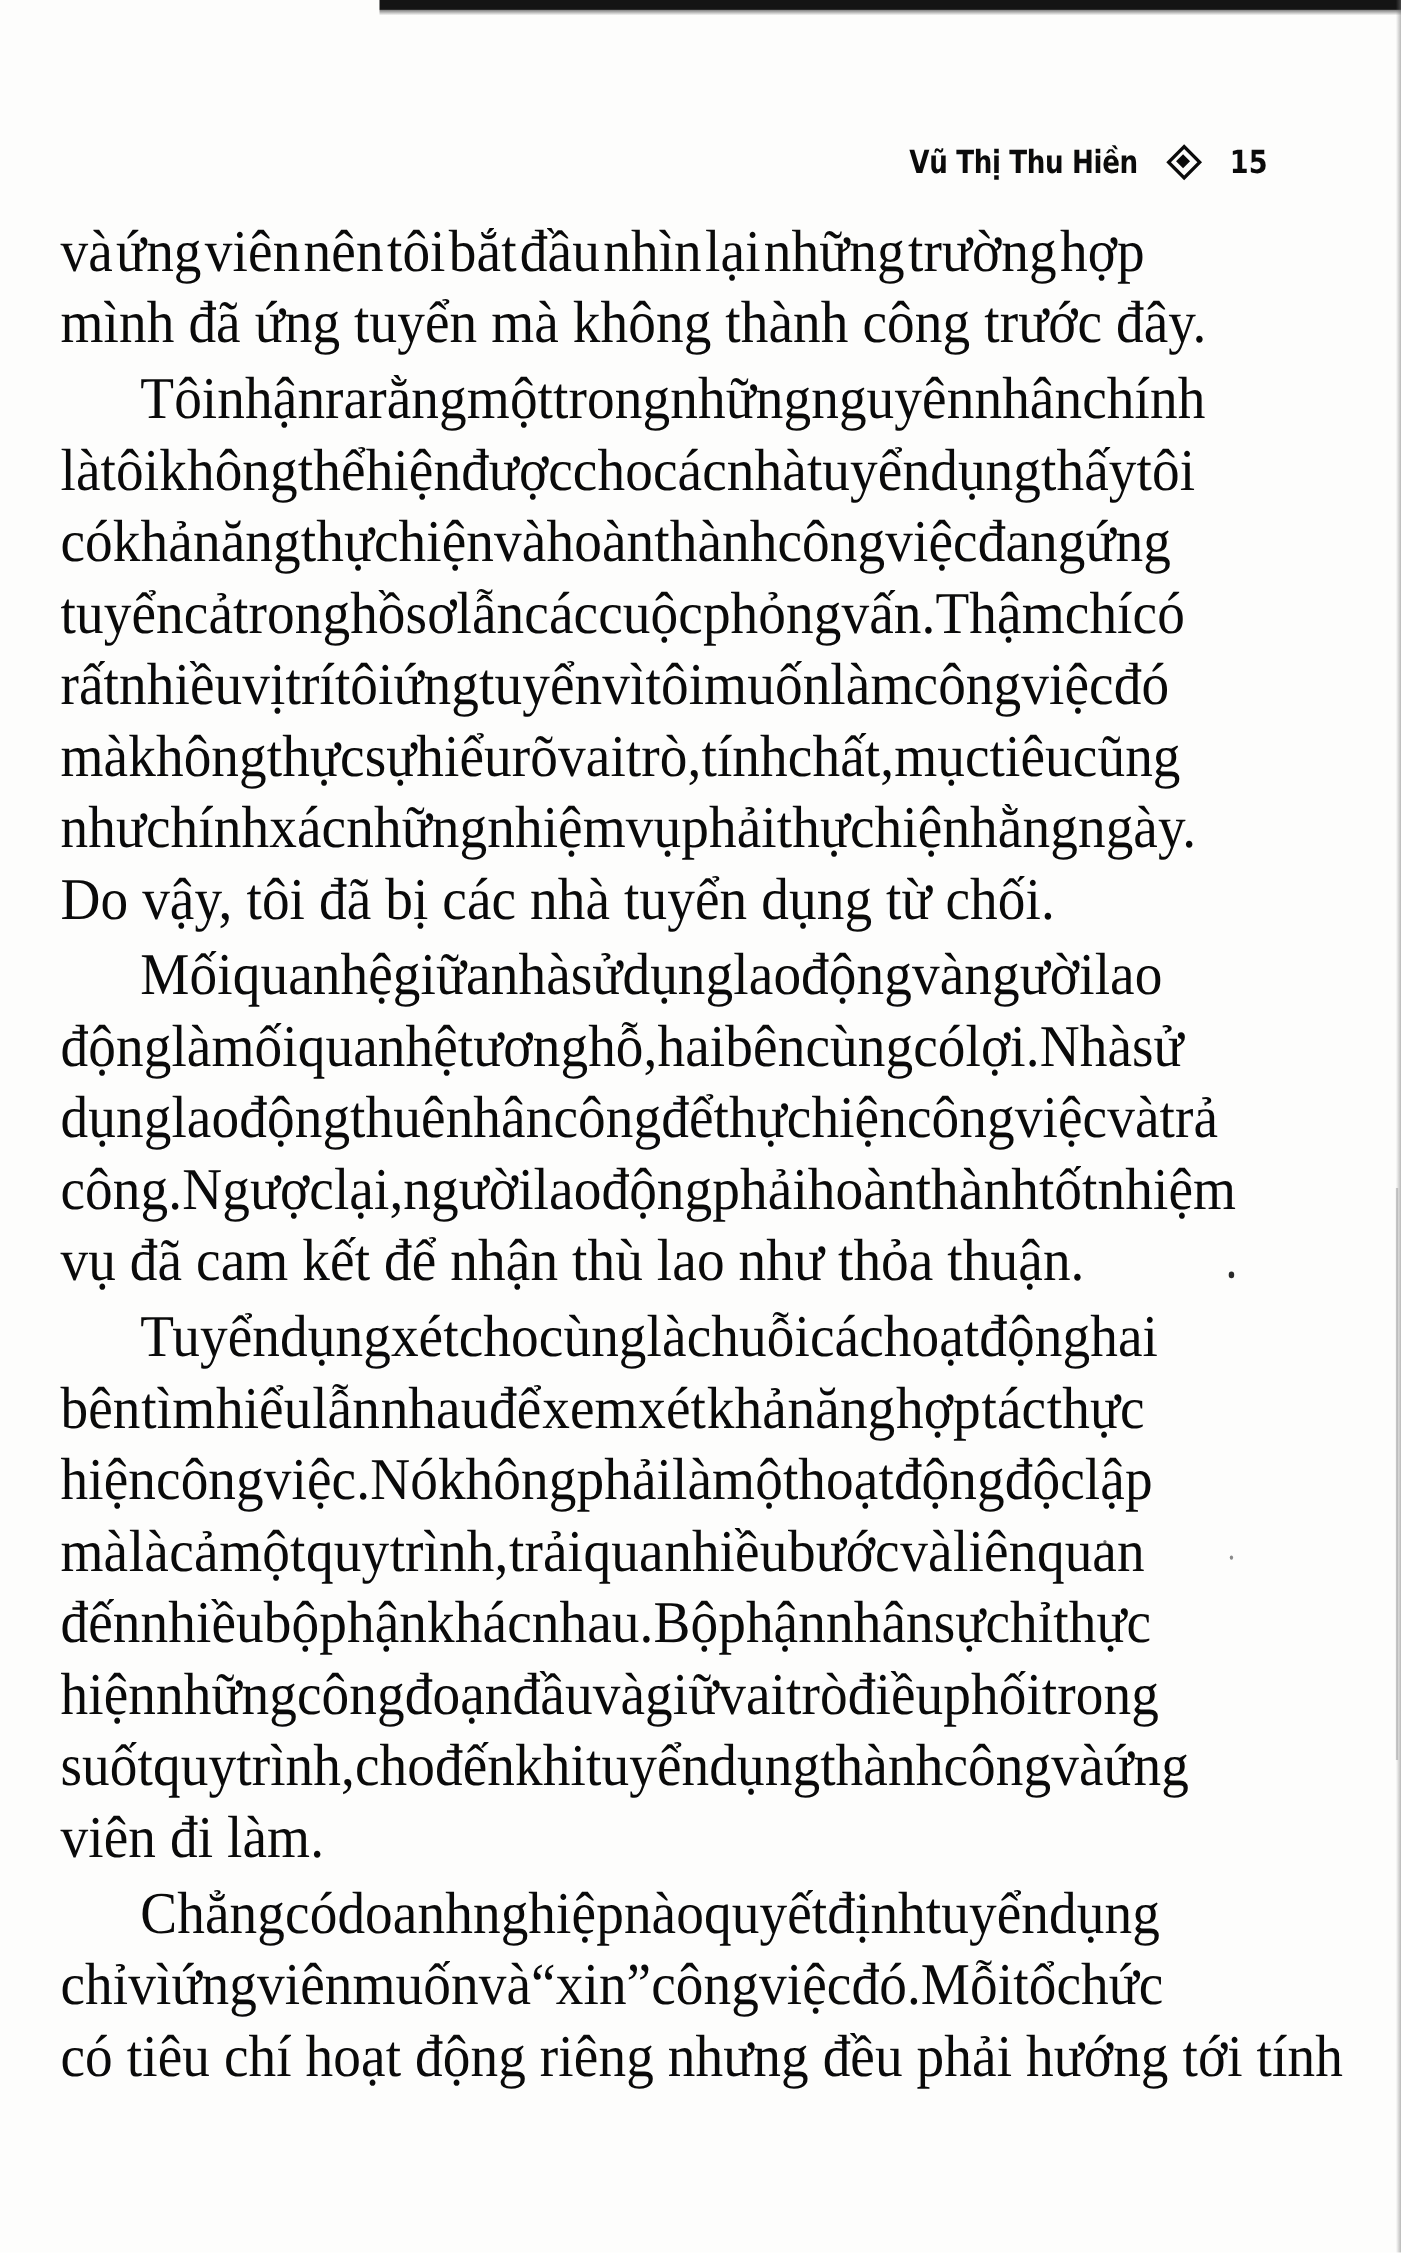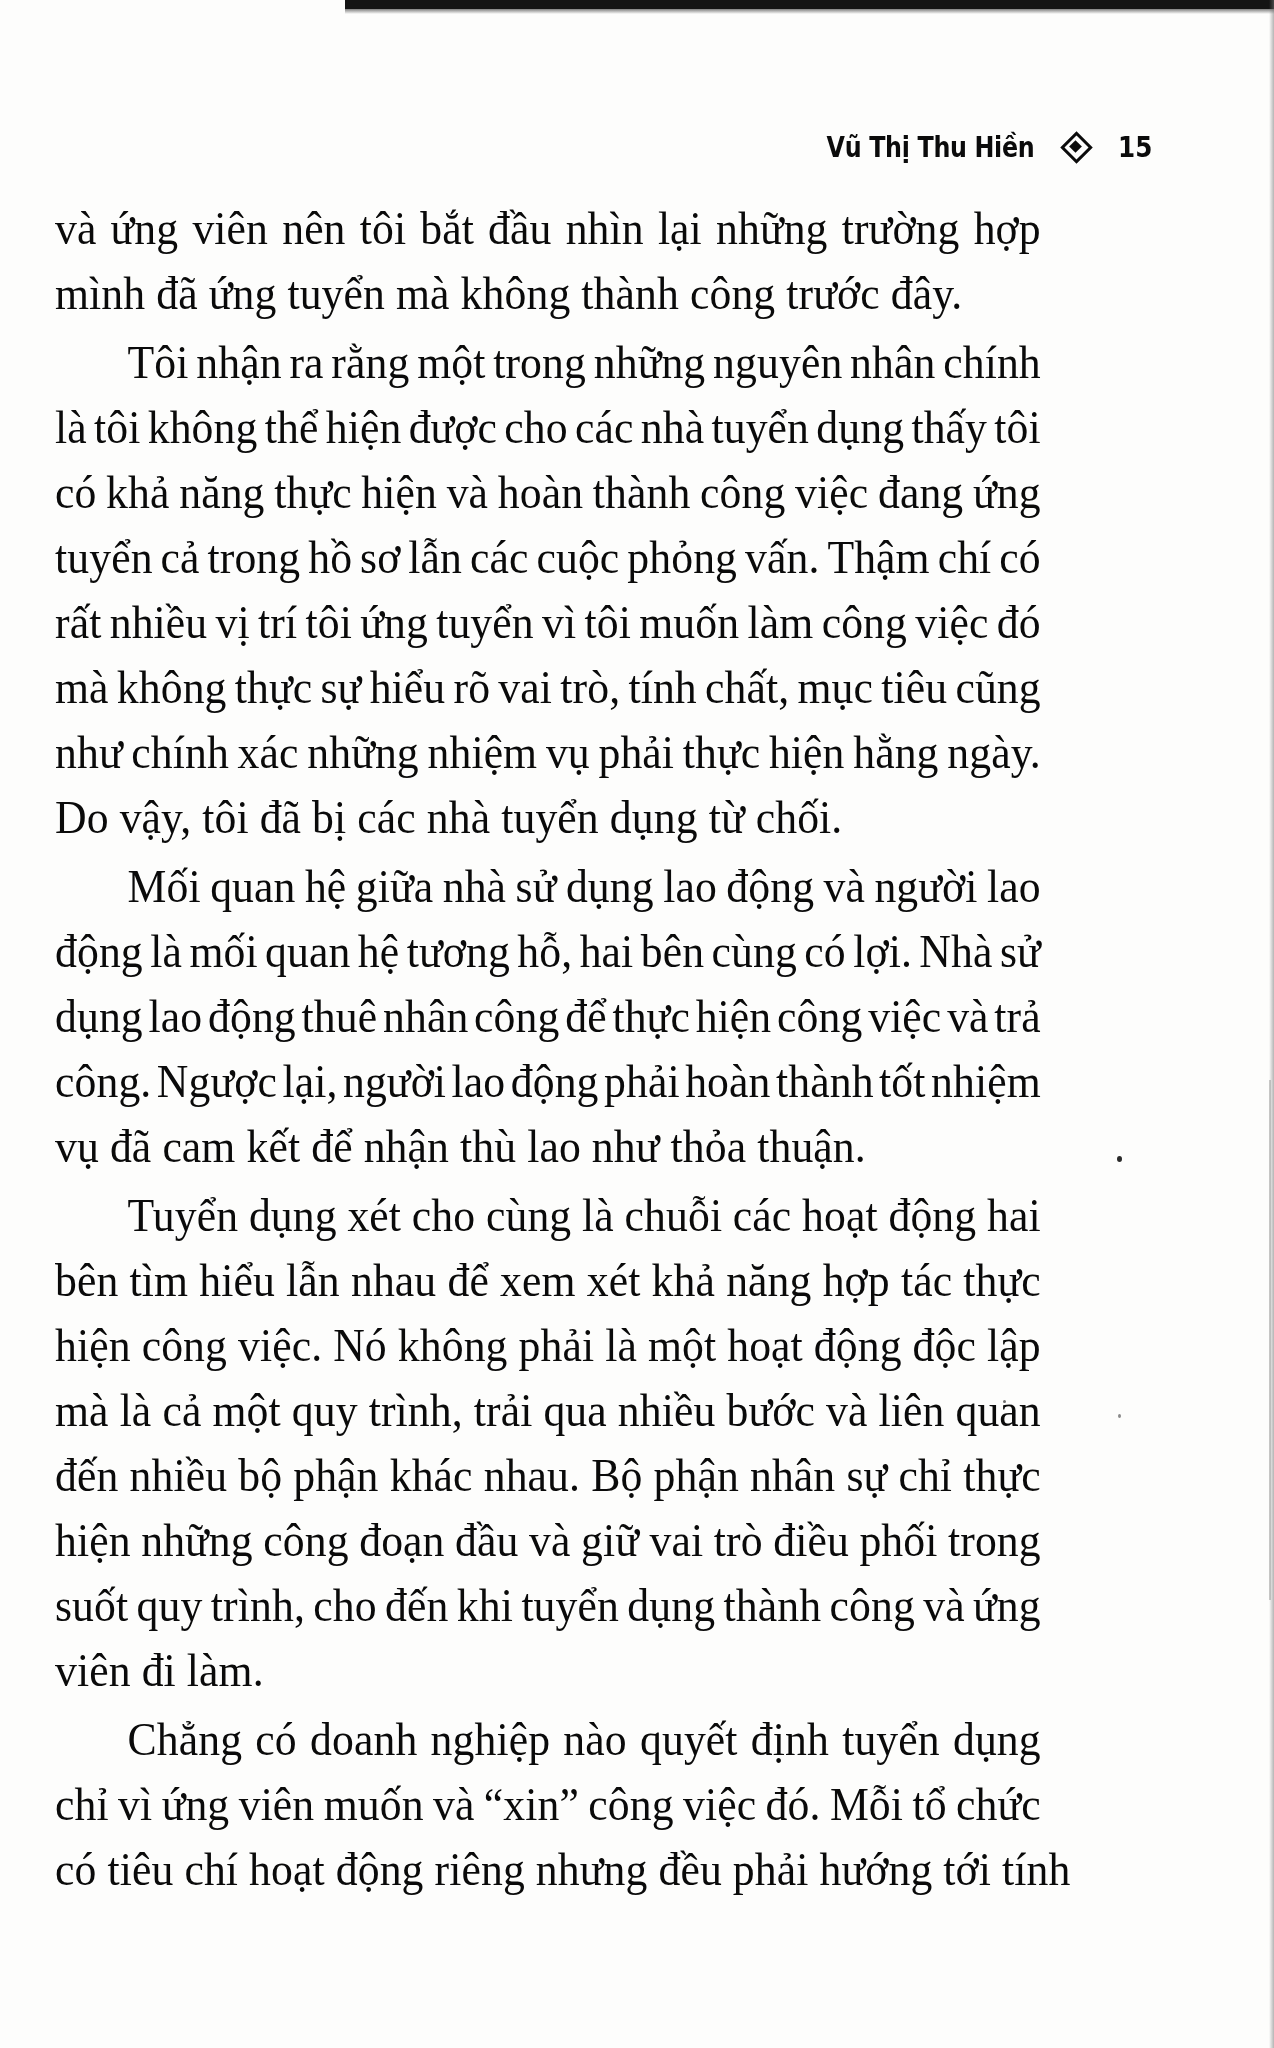--- a/index.html
+++ b/index.html
@@ -134,21 +134,21 @@
   
   #text-block {
     position: absolute;
     left: 55px;
     top: 196px;
     width: 1060px;
   }
   .para {
     margin: 0 0 4px 0;
     color: #0a0a0a;
-    font-size: 47px;
+    font-size: 54px;
     line-height: 65px;
     text-align: justify;
     font-family: "Liberation Serif", "DejaVu Serif", serif;
   }
   
   .line {
     display: block;
     white-space: nowrap;
     letter-spacing: 0.1px;
     transform: scaleX(0.93);

